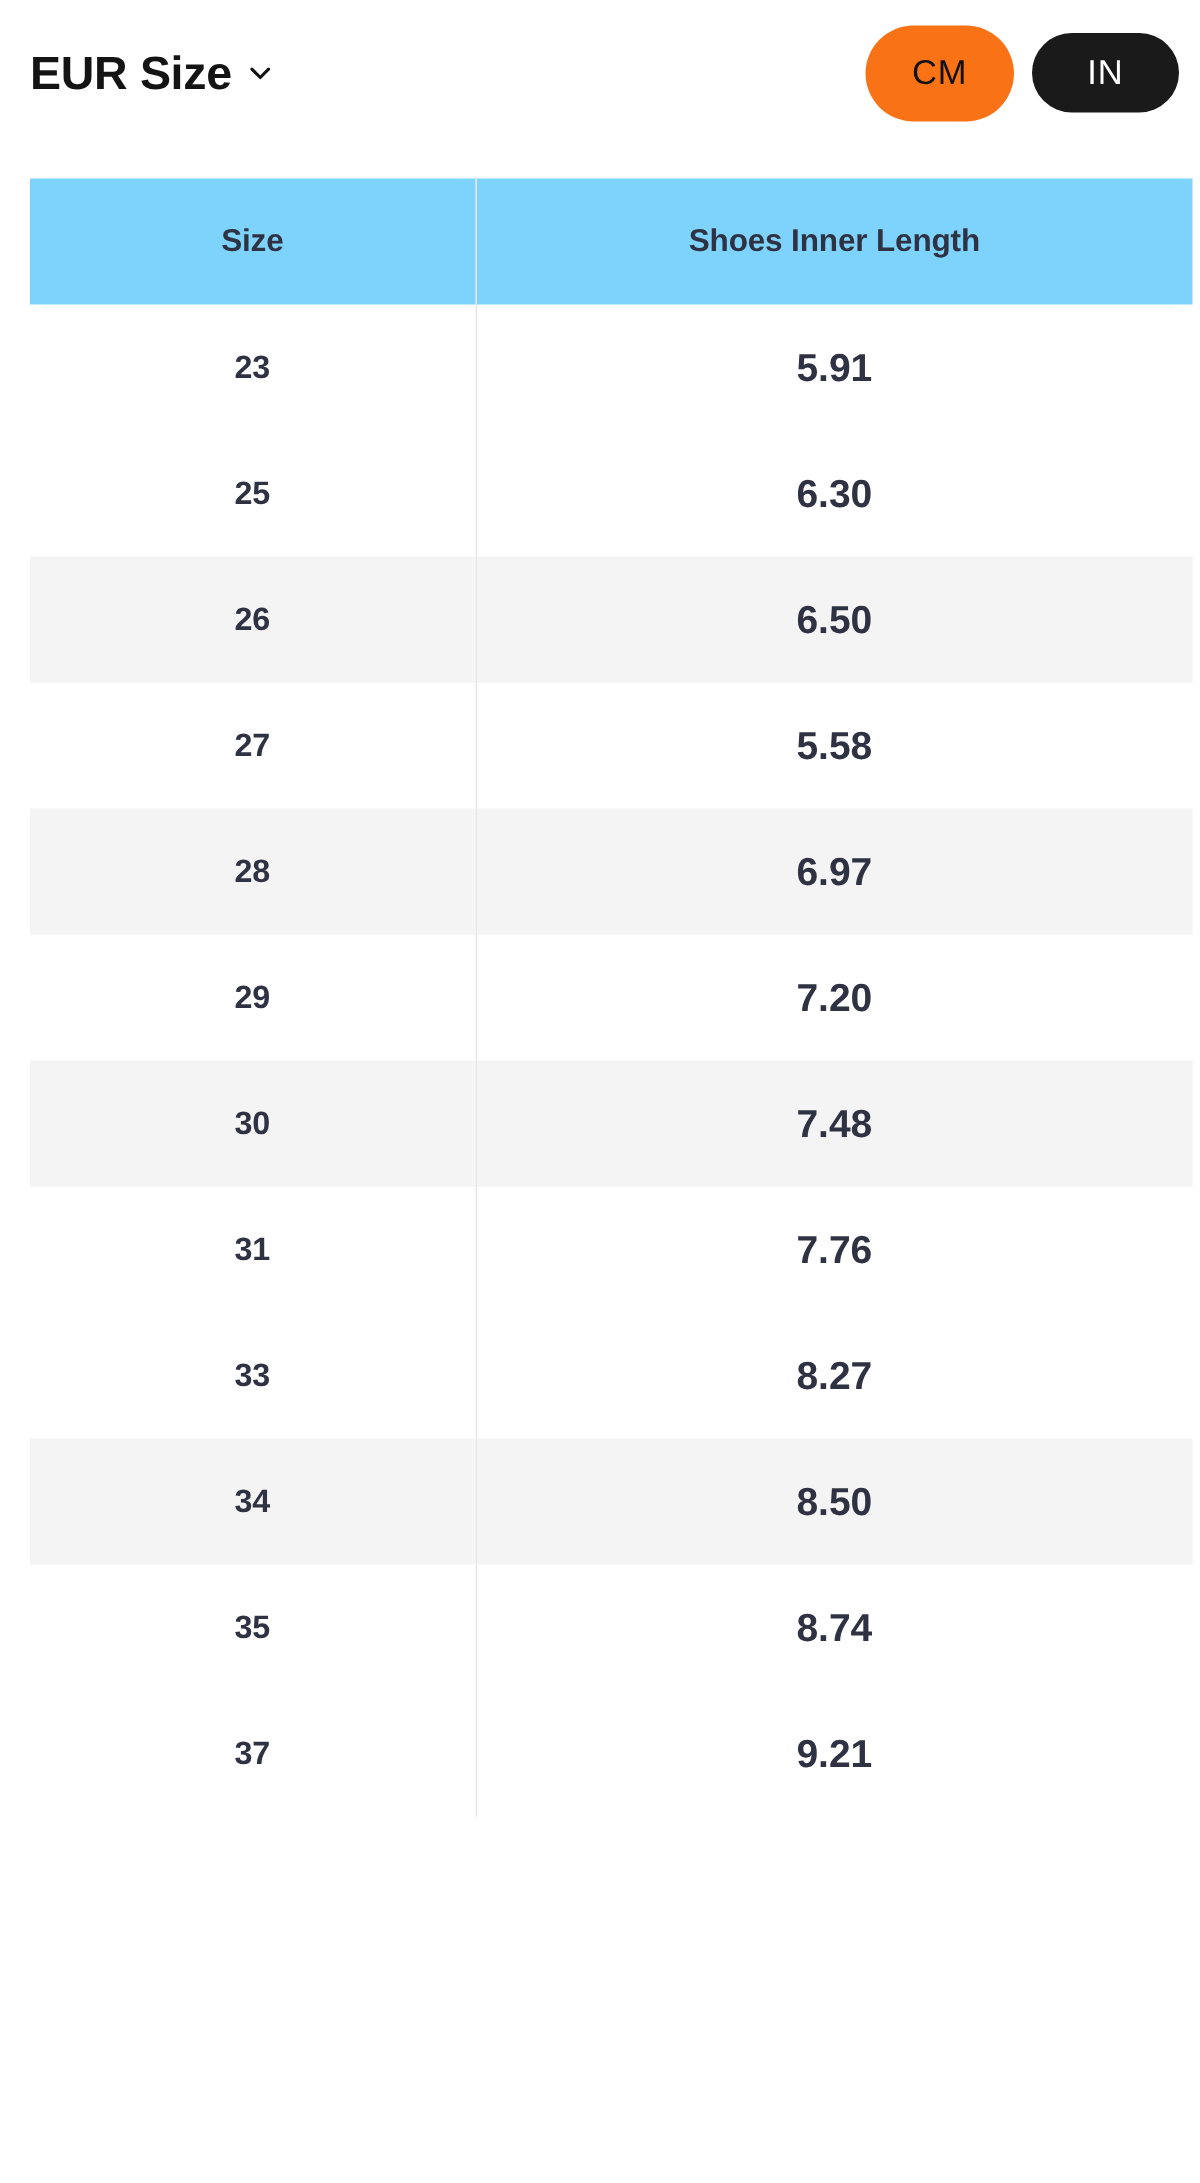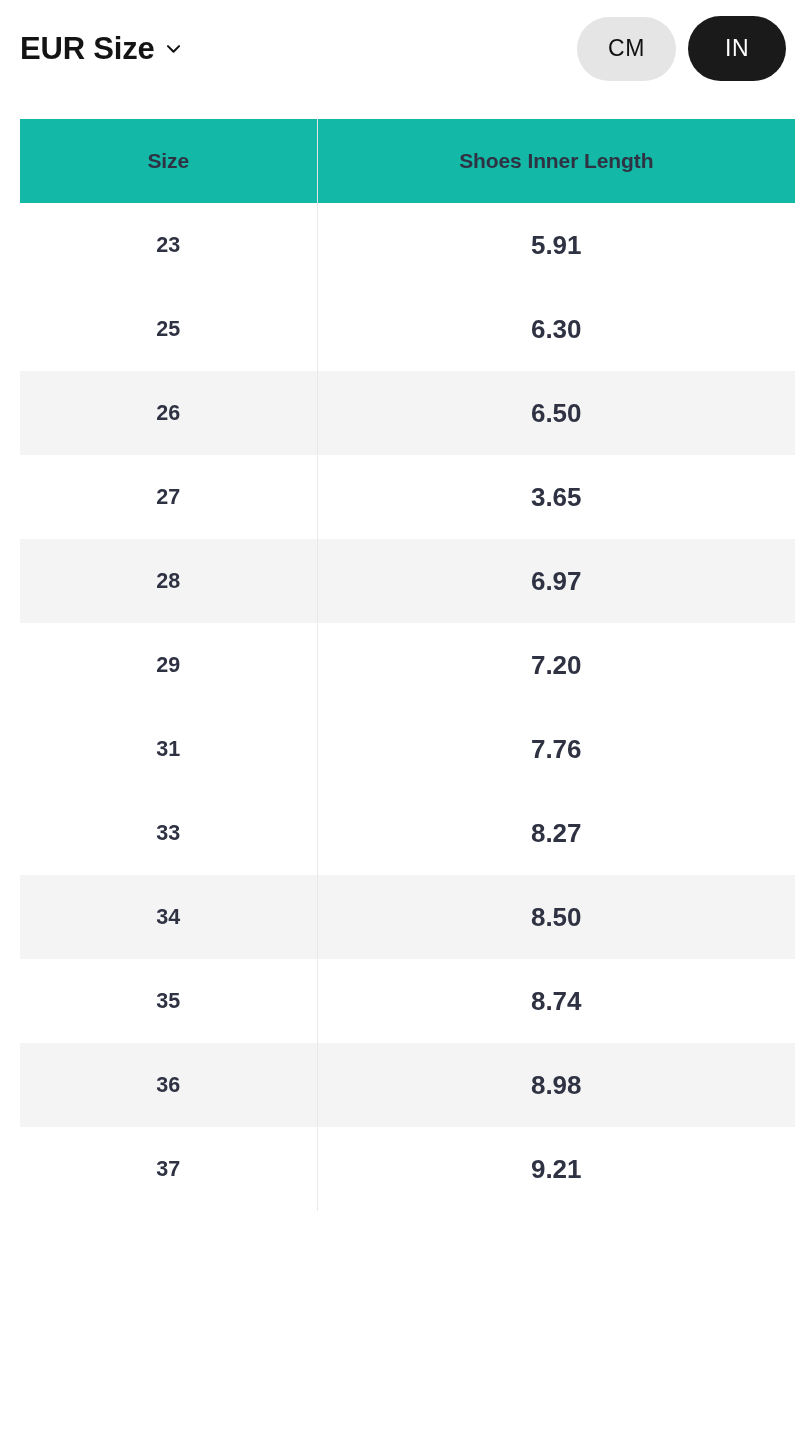--- a/index.html
+++ b/index.html
@@ -61,43 +61,43 @@
     letter-spacing: 0.6px;
     line-height: 1;
     display: flex;
     align-items: center;
     justify-content: center;
     box-sizing: border-box;
   }
   .pill.cm {
     width: 99px;
     height: 64px;
-    background: #e5e5e5;
+    background: #f97316;
     color: #111111;
   }
   .pill.in {
     width: 98px;
-    height: 65px;
+    height: 53px;
     background: #1a1a1a;
     color: #ffffff;
   }
 
   
   .table-wrap {
     margin: 22px 5px 0 20px;
   }
   .sizetable {
     width: 775px;
     border-collapse: collapse;
     table-layout: fixed;
   }
   .sizetable col.c1 { width: 297px; }
   .sizetable col.c2 { width: 478px; }
 
-  .sizetable thead tr { background: #14b8a6; }
+  .sizetable thead tr { background: #7dd3fc; }
   .sizetable th {
     height: 84px;
     font-size: 21px;
     font-weight: bold;
     color: #2f3242;
     text-align: center;
     padding: 0;
     letter-spacing: -0.1px;
   }
   .sizetable th.size-col,
@@ -165,49 +165,49 @@
         <tr>
           <td class="size-col">25</td>
           <td class="len-col">6.30</td>
         </tr>
         <tr class="alt">
           <td class="size-col">26</td>
           <td class="len-col">6.50</td>
         </tr>
         <tr>
           <td class="size-col">27</td>
-          <td class="len-col">3.65</td>
+          <td class="len-col">5.58</td>
         </tr>
         <tr class="alt">
           <td class="size-col">28</td>
           <td class="len-col">6.97</td>
         </tr>
         <tr>
           <td class="size-col">29</td>
           <td class="len-col">7.20</td>
         </tr>
+        <tr class="alt">
+          <td class="size-col">30</td>
+          <td class="len-col">7.48</td>
+        </tr>
         <tr>
           <td class="size-col">31</td>
           <td class="len-col">7.76</td>
         </tr>
         <tr>
           <td class="size-col">33</td>
           <td class="len-col">8.27</td>
         </tr>
         <tr class="alt">
           <td class="size-col">34</td>
           <td class="len-col">8.50</td>
         </tr>
         <tr>
           <td class="size-col">35</td>
           <td class="len-col">8.74</td>
-        </tr>
-        <tr class="alt">
-          <td class="size-col">36</td>
-          <td class="len-col">8.98</td>
         </tr>
         <tr>
           <td class="size-col">37</td>
           <td class="len-col">9.21</td>
         </tr>
       </tbody>
   </table>
 </div>
 
 </body></html>

